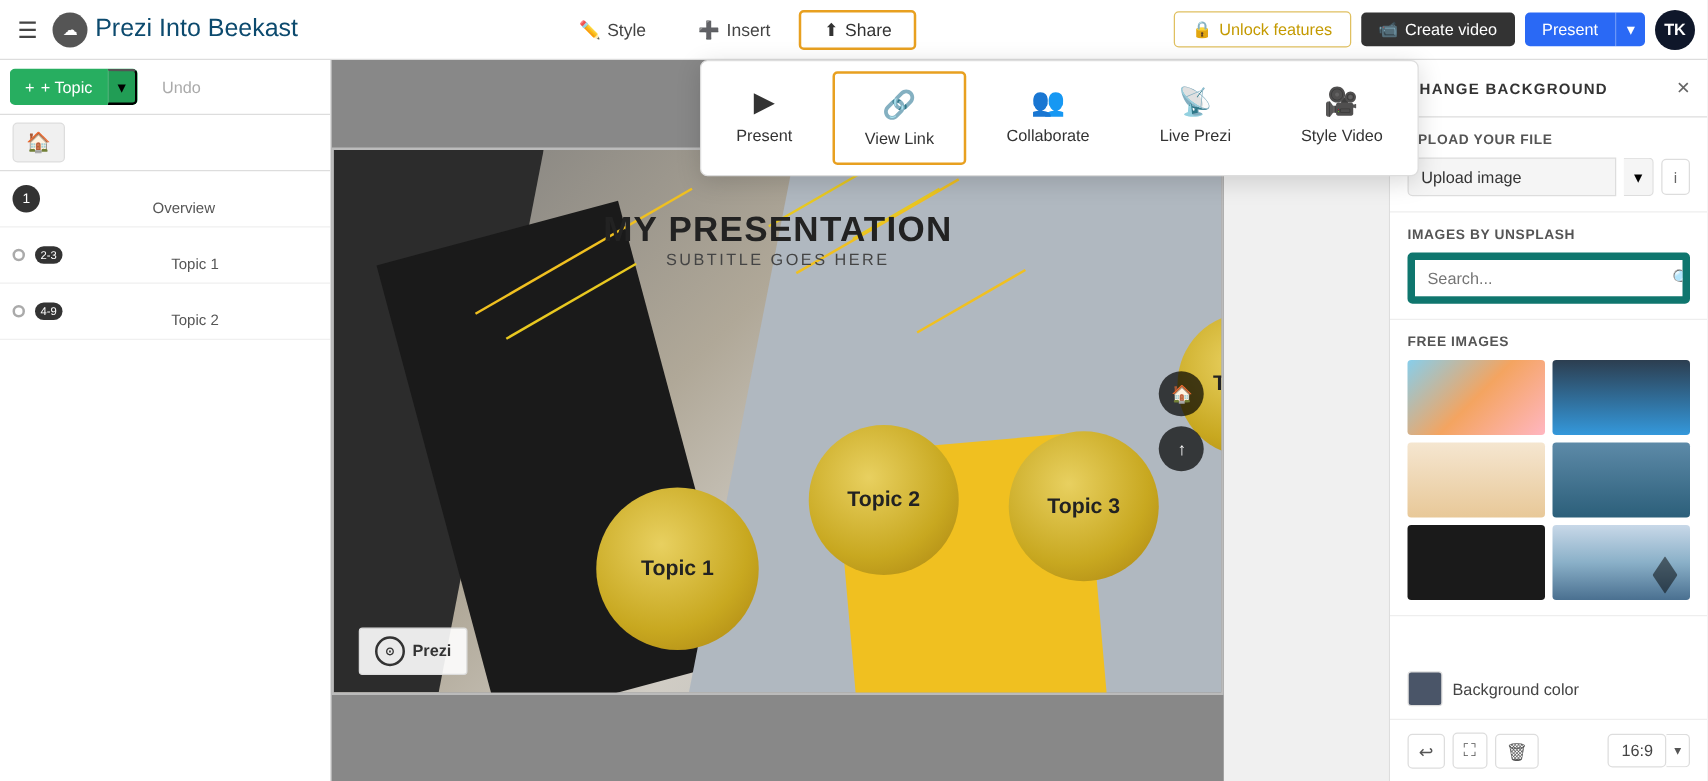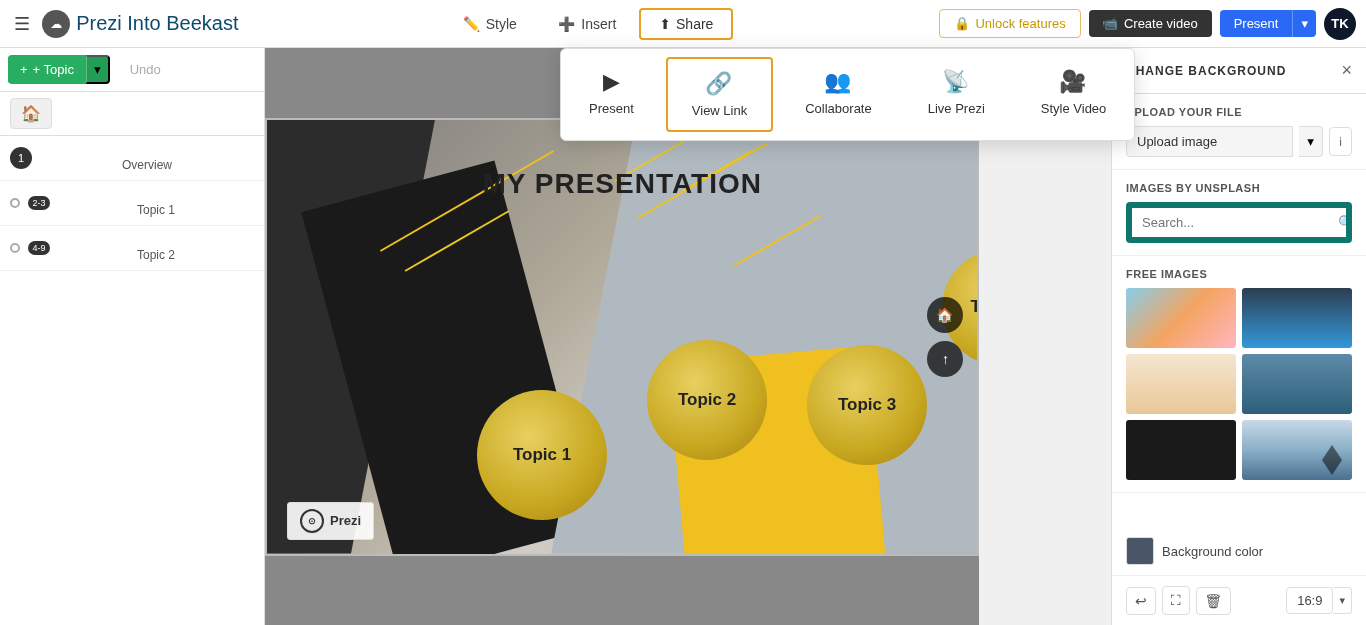--- a/index.html
+++ b/index.html
@@ -341,20 +341,21 @@
         <div class="geo-stripe1"></div>
         <div class="geo-stripe2"></div>
         <div class="geo-stripe3"></div>
 
         <div style="position:absolute;top:30px;right:250px;width:120px;height:2px;background:#e8c820;transform:rotate(-30deg);"></div>
         <div style="position:absolute;top:50px;right:220px;width:80px;height:2px;background:#e8c820;transform:rotate(-30deg);"></div>
         <div style="position:absolute;top:120px;left:130px;width:120px;height:2px;background:#e8c820;transform:rotate(-30deg);"></div>
 
         <div class="canvas-presentation-title">
           <div class="canvas-title-main">MY PRESENTATION</div>
+          <div class="canvas-title-sub">SUBTITLE GOES HERE</div>
         </div>
 
         <div class="topic-circle" style="width:130px;height:130px;left:210px;top:270px;">
           <span>Topic 1</span>
         </div>
         <div class="topic-circle" style="width:120px;height:120px;left:380px;top:220px;">
           <span>Topic 2</span>
         </div>
         <div class="topic-circle" style="width:120px;height:120px;left:540px;top:225px;">
           <span>Topic 3</span>

